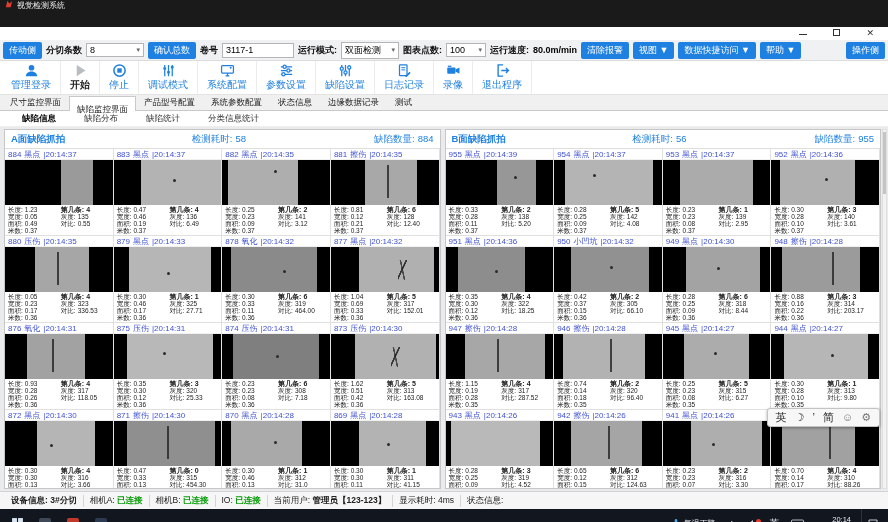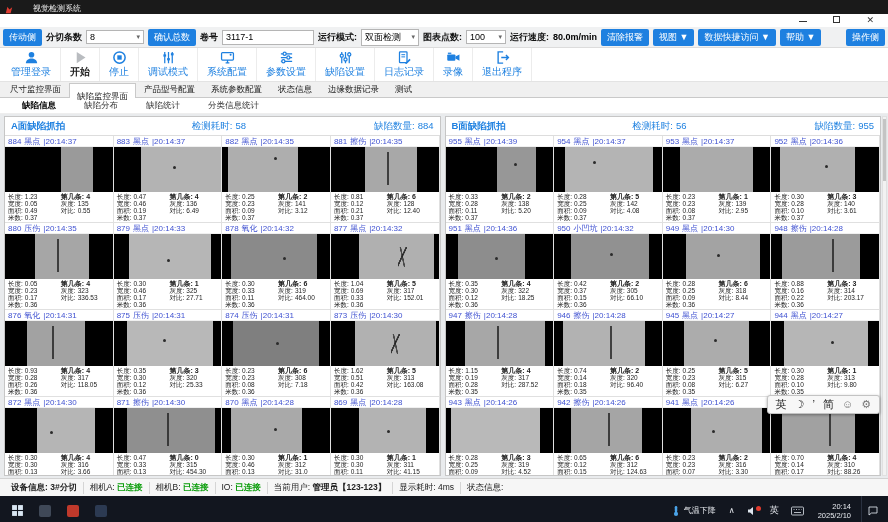--- a/index.html
+++ b/index.html
@@ -1,20 +1,20 @@
 <!DOCTYPE html>
 <html><head>
 <meta charset="utf-8">
 <style>
   *{box-sizing:border-box;margin:0;padding:0}
   html,body{width:888px;height:522px;overflow:hidden;font-family:"Liberation Sans","DejaVu Sans",sans-serif;background:#fff}
   #app{width:888px;height:522px;display:flex;flex-direction:column;position:relative}
 
   
-  .titlebar{height:14px;background:#1a1a1a;color:#eee;display:flex;align-items:flex-end;gap:20px;padding:0 5px;font-size:8px;flex:none}
+  .titlebar{height:27px;background:#1a1a1a;color:#eee;display:flex;align-items:flex-start;gap:4px;padding:0 5px;font-size:8px;flex:none}
   .logo{width:8px;height:8px;display:inline-block}
   
   .winrow{height:13px;background:#fff;display:flex;justify-content:flex-end;align-items:center;gap:26px;padding-right:14px;flex:none}
   .wbtn{color:#333;font-size:9px;line-height:9px;cursor:default}
   .wmin{width:8px;height:1px;background:#333;display:inline-block;margin-bottom:1px}
   .wmax{width:7px;height:7px;border:1px solid #333;display:inline-block}
 
   
   .toolbar1{height:21px;background:#f0f1f2;border-bottom:1px solid #dcdcdc;display:flex;align-items:center;gap:4px;padding:0 3px;font-size:9px;flex:none;white-space:nowrap}
   .bbtn{background:#1e80e0;color:#fff;border-radius:2px;padding:2px 6px;font-size:9px;flex:none}
@@ -118,21 +118,21 @@
   </div>
 
   <div class="toolbar1">
     <span class="bbtn">传动侧</span>
     <span class="tlab">分切条数</span>
     <span class="combo" style="width:58px">
         <span>8</span>
       </span>
     <span class="bbtn">确认总数</span>
     <span class="tlab">卷号</span>
-    <input class="tinput" style="width: 92px;" value="3117-1">
+    <input class="tinput" style="width: 72px;" value="3117-1">
     <span class="tlab">运行模式:</span>
     <span class="combo" style="width:58px">
         <span>双面检测</span>
       </span>
     <span class="tlab">图表点数:</span>
     <span class="combo" style="width:40px">
         <span>100</span>
       </span>
     <span class="tlab">运行速度:</span>
     <span style="font-weight:bold">80.0m/min</span>

